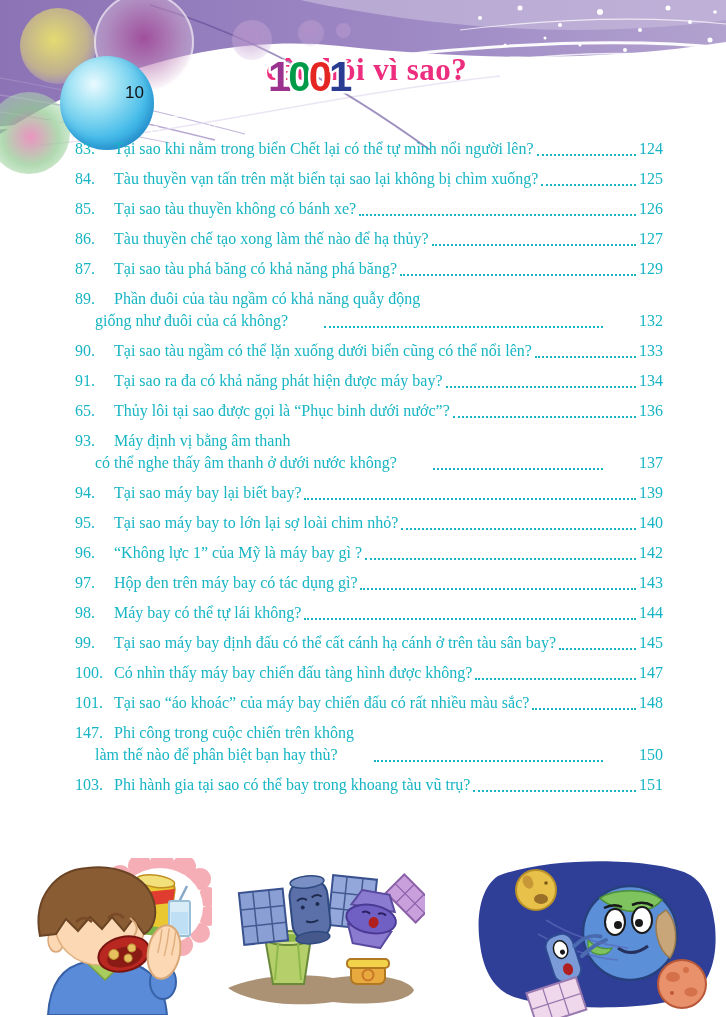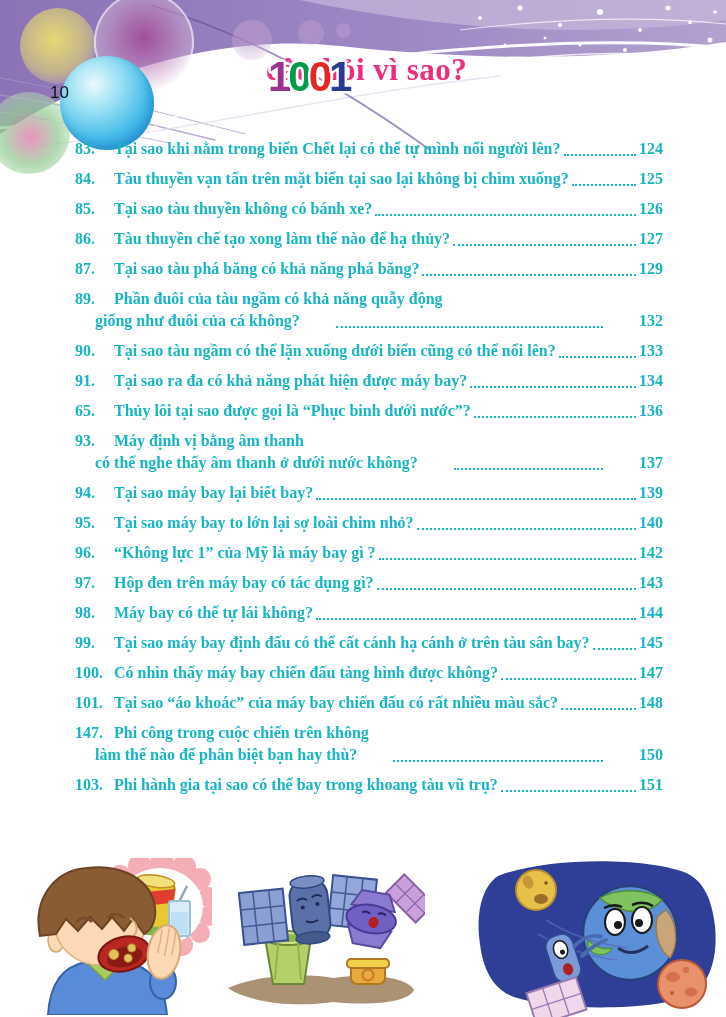--- a/index.html
+++ b/index.html
@@ -10,35 +10,35 @@
   .header svg{position:absolute;left:0;top:0;}
   .bubble{position:absolute;border-radius:50%;}
   .bubble-yellow{left:20px;top:8px;width:76px;height:76px;
     background:radial-gradient(circle at 45% 42%, rgba(233,224,110,.95) 0%, rgba(233,224,110,.55) 55%, rgba(255,255,255,.12) 78%);}
   .bubble-magenta{left:94px;top:-8px;width:100px;height:100px;
     background:radial-gradient(circle at 50% 46%, rgba(163,72,150,.85) 0%, rgba(205,160,200,.5) 52%, rgba(255,255,255,.28) 75%);
     box-shadow:inset 0 0 0 2px rgba(255,255,255,.55);}
   .bubble-cyan{left:60px;top:56px;width:94px;height:94px;
     background:radial-gradient(circle at 36% 30%, #eafaff 0%, #9ee2f4 28%, #45bbe9 62%, #2193d2 100%);
     box-shadow:inset -3px -5px 8px rgba(20,110,180,.45);
-    display:flex;align-items:center;justify-content:flex-start;}
+    display:flex;align-items:center;justify-content:flex-end;}
   .page-num{font-family:"Liberation Sans",sans-serif;font-size:17px;color:#111;
     transform:translate(-10px,-10px);}
   .bubble-green{left:-12px;top:92px;width:82px;height:82px;
     background:radial-gradient(circle at 52% 55%, rgba(228,122,176,.8) 0%, rgba(150,205,150,.75) 45%, rgba(180,222,180,.5) 72%, rgba(255,255,255,.15) 100%);}
   .bubble-sm1{left:232px;top:20px;width:40px;height:40px;background:radial-gradient(circle at 45% 40%, rgba(190,150,205,.7), rgba(220,200,230,.25) 80%);}
   .bubble-sm2{left:298px;top:20px;width:26px;height:26px;background:radial-gradient(circle at 45% 40%, rgba(190,150,205,.65), rgba(220,200,230,.2) 80%);}
   .bubble-sm3{left:336px;top:23px;width:15px;height:15px;background:rgba(190,155,210,.5);}
   .brand{position:absolute;left:266px;top:52px;display:flex;align-items:center;gap:9px;text-align:center;}
   .tagline{font-family:"Liberation Serif",serif;font-weight:bold;font-size:31px;letter-spacing:.5px;}
   
   .toc{position:absolute;left:75px;top:138px;width:588px;color:var(--teal,#17b5c4);}
   .toc ol{list-style:none;margin:0;padding:0;}
   .entry{margin-bottom:8px;}
-  .line{display:flex;align-items:baseline;font-size:16px;line-height:22px;font-weight:bold;}
+  .line{display:flex;align-items:baseline;font-size:16px;line-height:22px;}
   .num{flex:0 0 39px;}
   .cont{padding-left:20px;gap:33px;}
   .title{white-space:nowrap;}
   .leader{flex:1;border-bottom:2px dotted var(--teal,#17b5c4);margin:0 3px;align-self:flex-end;margin-bottom:4px;min-width:8px;}
   .pg{flex:none;}
   
   .footer{position:absolute;left:0;top:848px;width:726px;height:169px;}
   .footer svg{position:absolute;}
 </style>
 </head>

